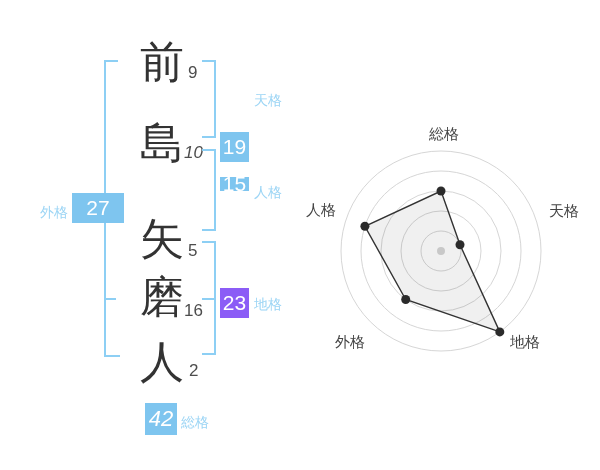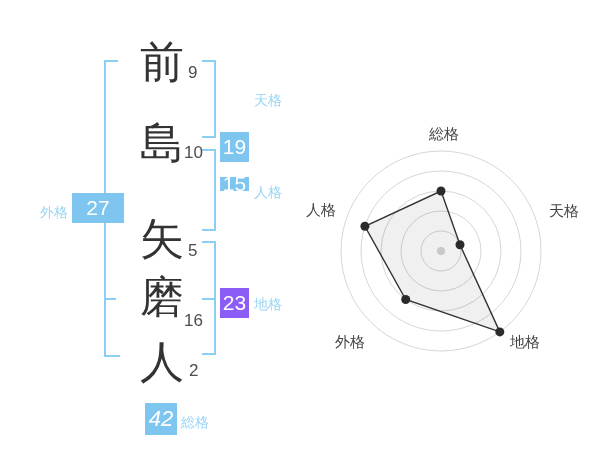--- a/index.html
+++ b/index.html
@@ -33,23 +33,23 @@
 <div id="app">
 
   <div>
     <div class="kanji" style="left: 139px; top: 40px; color: rgb(51, 51, 51);">前</div>
     <div class="kanji" style="left: 139px; top: 121px; color: rgb(51, 51, 51);">島</div>
     <div class="kanji" style="left: 139px; top: 217px; color: rgb(51, 51, 51);">矢</div>
     <div class="kanji" style="left: 139px; top: 275px; color: rgb(51, 51, 51);">磨</div>
     <div class="kanji" style="left: 139px; top: 340px; color: rgb(51, 51, 51);">人</div>
 
     <div class="strokes" style="left: 188px; top: 64px; color: rgb(77, 77, 77);">9</div>
-    <div class="strokes" style="left: 184px; top: 144px; color: rgb(77, 77, 77);">10</div>
+    <div class="strokes" style="left: 184px; top: 144px; color: rgb(77, 77, 77); font-style: italic;">10</div>
     <div class="strokes" style="left: 188px; top: 242px; color: rgb(77, 77, 77);">5</div>
-    <div class="strokes" style="left: 184px; top: 302px; color: rgb(77, 77, 77); margin-top: 10px;">16</div>
+    <div class="strokes" style="left: 184px; top: 302px; color: rgb(77, 77, 77);">16</div>
     <div class="strokes" style="left: 189px; top: 362px; color: rgb(77, 77, 77);">2</div>
   </div>
 
   <div>
     <div class="v" style="left: 104px; top: 60px; height: 297px; background: rgb(141, 207, 244);"></div>
     <div class="tick" style="left: 104px; top: 60px; width: 14px; background: rgb(141, 207, 244);"></div>
     <div class="tick" style="left: 104px; top: 298px; width: 12px; background: rgb(141, 207, 244);"></div>
     <div class="tick" style="left: 104px; top: 355px; width: 16px; background: rgb(141, 207, 244);"></div>
   </div>
 

